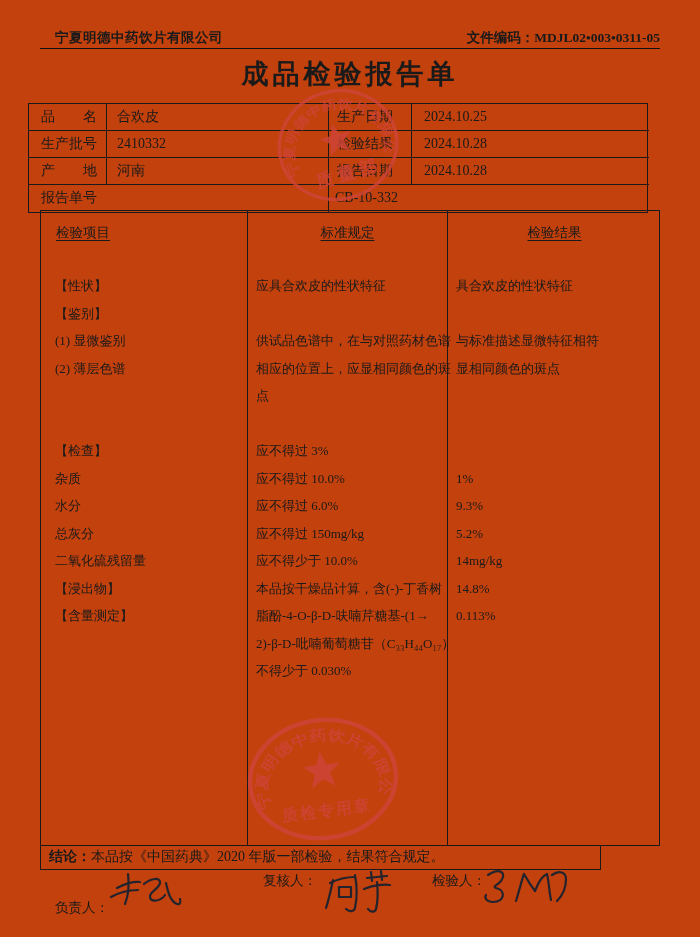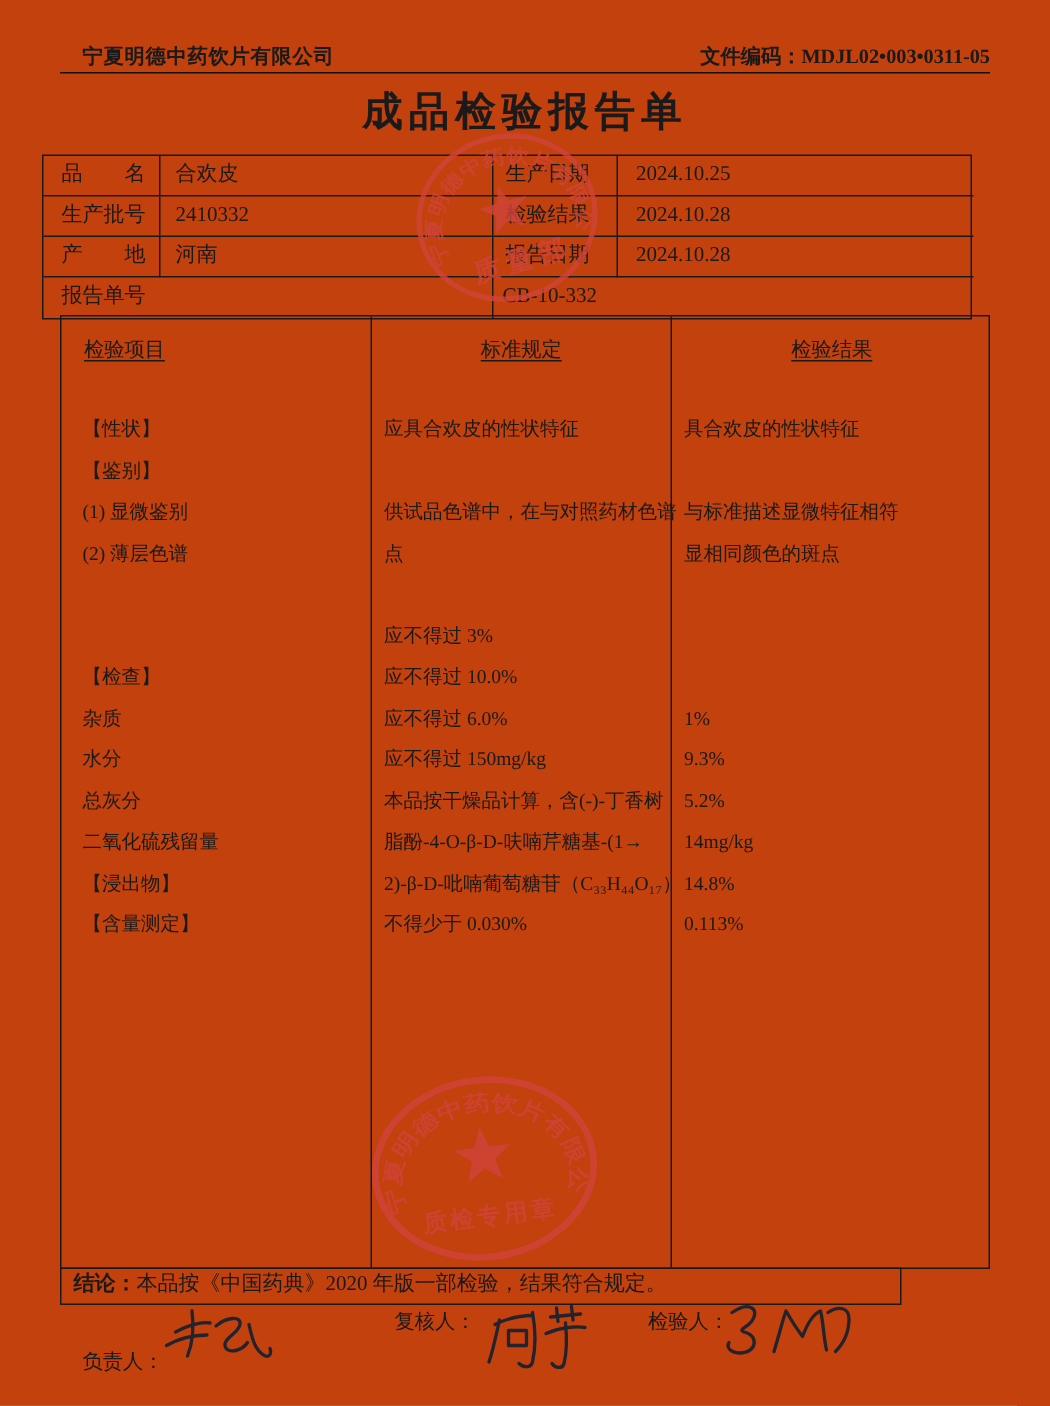--- a/index.html
+++ b/index.html
@@ -101,26 +101,28 @@
       <div class="mt-line">【含量测定】</div>
       <div class="mt-line"></div>
       <div class="mt-line"></div>
       <div class="mt-line"></div>
     </div>
     <div class="mcol c2">
       <div class="col-head center"><span>标准规定</span></div>
       <div class="mt-line">应具合欢皮的性状特征</div>
       <div class="mt-line"></div>
       <div class="mt-line">供试品色谱中，在与对照药材色谱</div>
+      <div class="mt-line">相应的位置上，应显相同颜色的斑</div>
       <div class="mt-line">点</div>
       <div class="mt-line"></div>
       <div class="mt-line">应不得过 3%</div>
       <div class="mt-line">应不得过 10.0%</div>
       <div class="mt-line">应不得过 6.0%</div>
       <div class="mt-line">应不得过 150mg/kg</div>
+      <div class="mt-line">应不得少于 10.0%</div>
       <div class="mt-line">本品按干燥品计算，含(-)-丁香树</div>
       <div class="mt-line">脂酚-4-O-β-D-呋喃芹糖基-(1→</div>
       <div class="mt-line">2)-β-D-吡喃葡萄糖苷（C₃₃H₄₄O₁₇）</div>
       <div class="mt-line">不得少于 0.030%</div>
     </div>
     <div class="mcol c3 last">
       <div class="col-head center"><span>检验结果</span></div>
       <div class="mt-line">具合欢皮的性状特征</div>
       <div class="mt-line"></div>
       <div class="mt-line">与标准描述显微特征相符</div>

